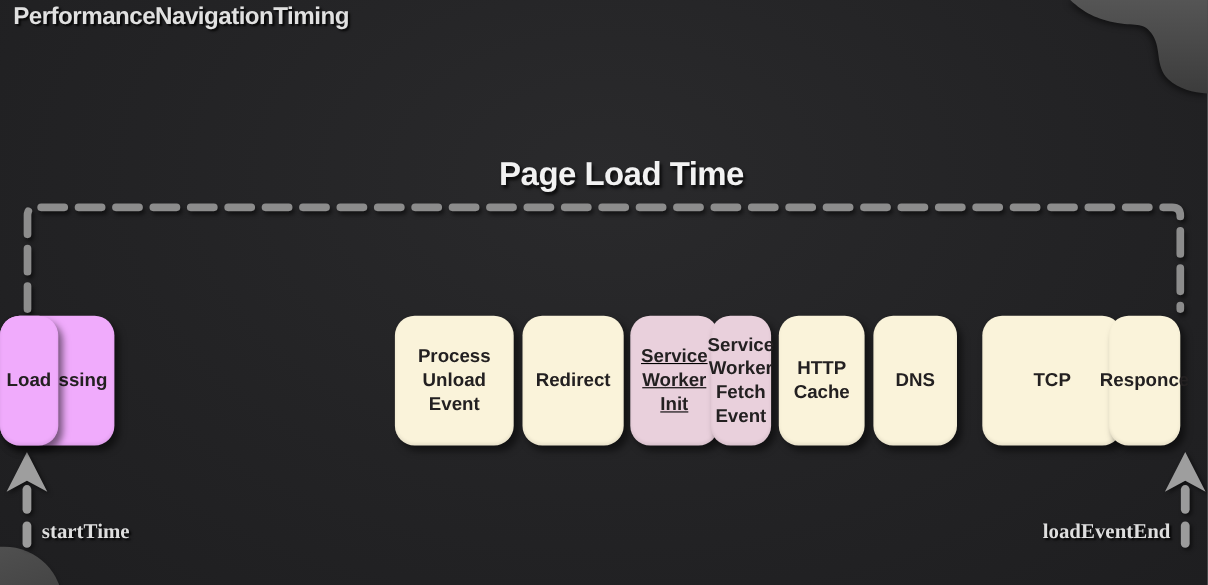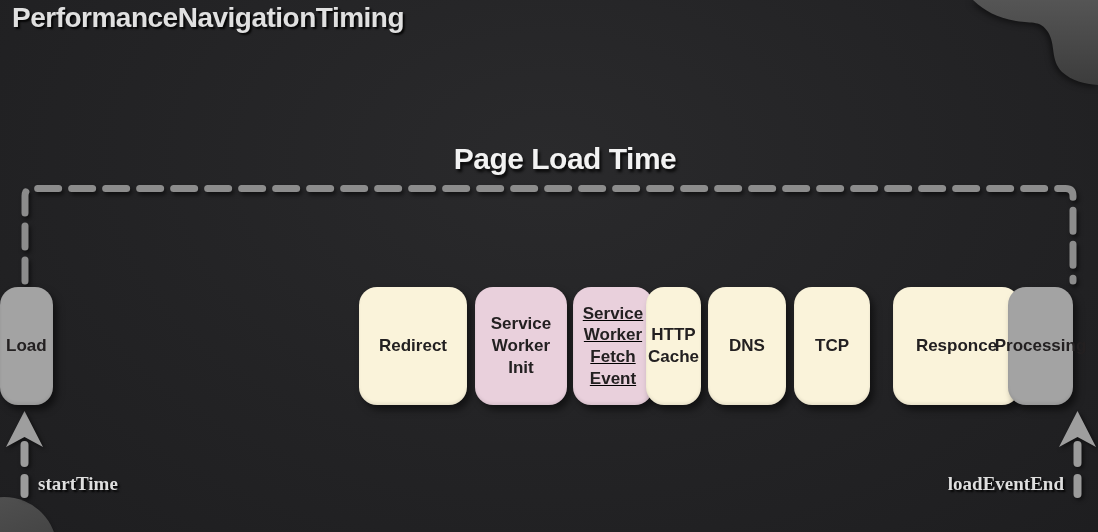--- a/index.html
+++ b/index.html
@@ -16,21 +16,21 @@
   .blob-tr{position:absolute;top:0;right:0;width:160px;height:110px;pointer-events:none;}
   .blob-bl{
     position:absolute;left:-49px;top:497px;width:106px;height:106px;border-radius:50%;
     background:linear-gradient(160deg,#535353 0%,#424242 60%,#383838 100%);
     box-shadow:0 2px 4px rgba(0,0,0,.4);
   }
 
   
   .title{
     position:absolute;left:12px;top:2px;
-    font-size:28px;font-weight:bold;letter-spacing:-0.5px;
+    font-size:22px;font-weight:bold;letter-spacing:-0.5px;
     color:#e0e0e0;text-shadow:2px 2px 2px rgba(0,0,0,.85);
   }
 
   
   .bracket-label{
     position:absolute;left:565px;top:142px;transform:translateX(-50%);
     font-size:30px;font-weight:bold;letter-spacing:-0.5px;white-space:nowrap;
     color:#f2f2f2;text-shadow:2px 3px 3px rgba(0,0,0,.8);
   }
 
@@ -42,21 +42,21 @@
     position:absolute;top:287px;height:118px;border-radius:18px;
     display:flex;align-items:center;justify-content:center;text-align:center;
     box-shadow:4px 5px 7px rgba(0,0,0,.5), inset 0 -2px 3px rgba(0,0,0,.08);
   }
   .box span{
     font-size:17px;font-weight:bold;line-height:1.28;color:#232021;
     padding:0 6px;
   }
   .cream{background:#faf3da;}
   .pink{background:#e9d0dc;}
-  .blue{background:#a3a3a3;}
+  .blue{background:#f0abfc;}
   .box:nth-of-type(1){left:22px;width:97px;}
   .box:nth-of-type(2){left:127px;width:101px;}
   .box:nth-of-type(3){left:240px;width:113px;}
   .box:nth-of-type(4){left:359px;width:108px;}
   .box:nth-of-type(5){left:475px;width:92px;}
   .box:nth-of-type(6){left:573px;width:80px;text-decoration:underline;}
   .box:nth-of-type(7){left:646px;width:55px;}
   .box:nth-of-type(8){left:708px;width:78px;}
   .box:nth-of-type(9){left:794px;width:76px;}
   .box:nth-of-type(10){left:893px;width:127px;}
@@ -103,20 +103,23 @@
     </g>
 
     <g style="filter:drop-shadow(2px 2px 2px rgba(0,0,0,.55))">
       <rect x="1073.5" y="441" width="8" height="26" rx="4" fill="#9b9b9b"></rect>
       <rect x="1073.5" y="474" width="8" height="24" rx="4" fill="#9b9b9b"></rect>
       <path d="M1077.5,411 L1059,447 L1077.5,437 L1096,447 Z" fill="#9e9e9e"></path>
     </g>
   </svg>
 
   <div class="box cream">
+    <span>Process Unload Event</span>
+  </div>
+  <div class="box cream">
     <span>Redirect</span>
   </div>
   <div class="box pink">
     <span>Service Worker Init</span>
   </div>
   <div class="box pink">
     <span>Service Worker Fetch Event</span>
   </div>
   <div class="box cream">
     <span>HTTP Cache</span>

